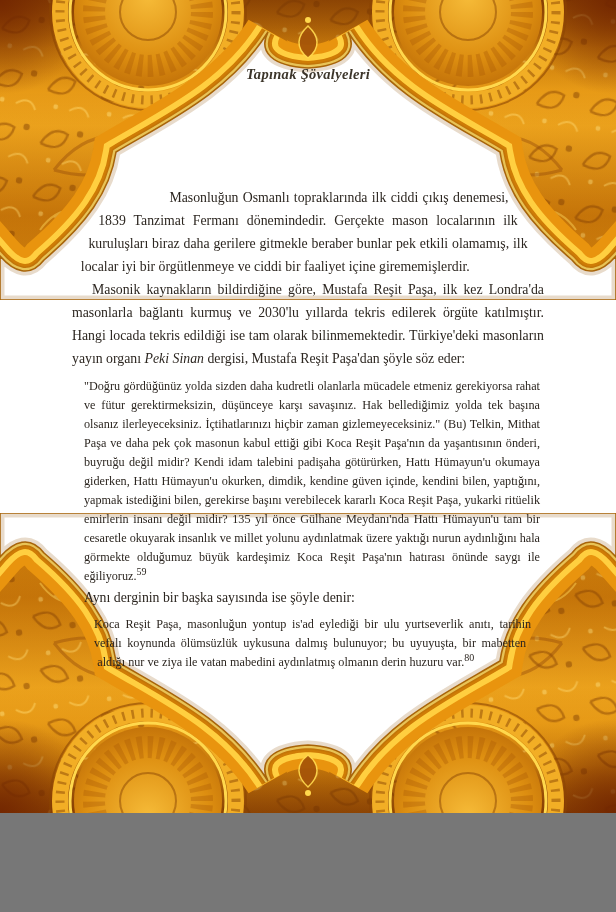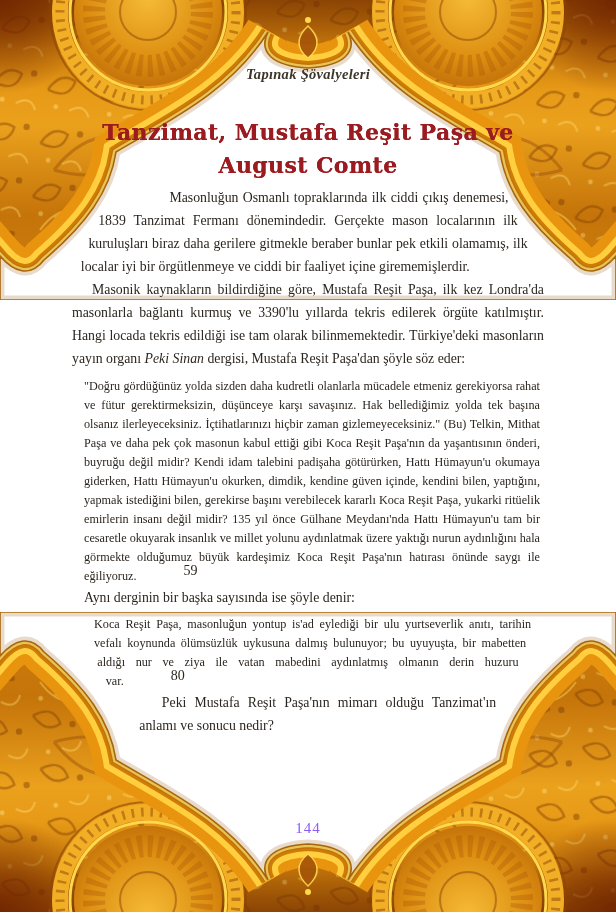--- a/index.html
+++ b/index.html
@@ -1,17 +1,17 @@
 <!DOCTYPE html>
 <html lang="tr"><head>
 <meta charset="utf-8">
 <style>
   html,body{margin:0;padding:0;background:#777;}
   .page{
-    position:relative; width:616px; height:912px; margin:0 auto;
+    position:relative; width:616px; height:813px; margin:0 auto;
     background:#ffffff; overflow:hidden;
     font-family:"Liberation Serif", serif;
   }
   svg.border{ position:absolute; left:0; width:616px; height:300px; z-index:1; display:block; }
   .border-top{ top:0; }
   .border-bottom{ bottom:0; }
 
   .running-header{
     position:absolute; top:66px; left:0; right:0; z-index:2;
     text-align:center; font-style:italic; font-weight:bold;
@@ -32,21 +32,21 @@
   .textblock p{ margin:0;font-family:Liberation Serif, serif; }
   .p1{ text-indent:62px; }
   .p2, .p3{ text-indent:20px; }
   .p4{ text-indent:12px; margin-top:9px; }
   .p5{ text-indent:42px; margin-top:9px; }
   .quote{
     font-size:12.2px; line-height:19px; text-align:justify;
     margin:7px 4px 0 12px;
   }
   .quote2{ margin:6px 2px 0 22px; }
-  sup{ font-size:14px; line-height:0; vertical-align:super;margin-left:47px; }
+  sup{ font-size:10px; line-height:0; vertical-align:super; }
   .em{ font-style:italic; }
 
   
   .sh{ shape-margin:6px; }
   .sh-tl{ float:left;  width:64px; height:82px;
           shape-outside:polygon(0 0,46% 0,8% 70%,0 100%); }
   .sh-tr{ float:right; width:64px; height:82px;
           shape-outside:polygon(54% 0,100% 0,100% 100%,92% 70%); }
   .sh-bl{ float:left;  width:96px; height:170px;
           shape-outside:polygon(0 0,14% 30%,36% 58%,72% 82%,100% 100%,0 100%); }
@@ -146,38 +146,33 @@
       </g>
     </g>
   </svg>
 
   <svg class="border border-bottom" viewBox="0 0 616 300" aria-hidden="true">
     <use href="#borderArt" transform="translate(0,300) scale(1,-1)"></use>
   </svg>
 
   <div class="running-header">Tapınak Şövalyeleri</div>
 
-  <div class="chapter-title">
-    <div>Tanzimat, Mustafa Reşit Paşa ve</div>
-    <div>August Comte</div>
-  </div>
 
   <div class="textblock">
     <div class="sh sh-tl"></div>
     <div class="sh sh-tr"></div>
 
     <p class="p1">Masonluğun Osmanlı topraklarında ilk ciddi çıkış denemesi, 1839 Tanzimat Fermanı dönemindedir. Gerçekte mason localarının ilk kuruluşları biraz daha gerilere gitmekle beraber bunlar pek etkili olamamış, ilk localar iyi bir örgütlenmeye ve ciddi bir faaliyet içine girememişlerdir.</p>
-    <p class="p3"><span>Masonik kaynakların bildirdiğine göre, Mustafa Reşit Paşa, ilk kez Londra'da masonlarla bağlantı kurmuş ve 3390'lu yıllarda tekris edilerek örgüte katılmıştır. Hangi locada tekris edildiği ise tam olarak bilinmemektedir. Türkiye'deki masonların yayın organı </span><span class="em">Peki Sinan</span><span> dergisi, Mustafa Reşit Paşa'dan şöyle söz eder:</span></p>
+    <p class="p3"><span>Masonik kaynakların bildirdiğine göre, Mustafa Reşit Paşa, ilk kez Londra'da masonlarla bağlantı kurmuş ve 2030'lu yıllarda tekris edilerek örgüte katılmıştır. Hangi locada tekris edildiği ise tam olarak bilinmemektedir. Türkiye'deki masonların yayın organı </span><span class="em">Peki Sinan</span><span> dergisi, Mustafa Reşit Paşa'dan şöyle söz eder:</span></p>
 
     <div class="quote"><span>"Doğru gördüğünüz yolda sizden daha kudretli olanlarla mücadele etmeniz gerekiyorsa rahat ve fütur gerektirmeksizin, düşünceye karşı savaşınız. Hak bellediğimiz yolda tek başına olsanız ilerleyeceksiniz. İçtihatlarınızı hiçbir zaman gizlemeyeceksiniz." (Bu) Telkin, Mithat Paşa ve daha pek çok masonun kabul ettiği gibi Koca Reşit Paşa'nın da yaşantısının önderi, buyruğu değil midir? Kendi idam talebini padişaha götürürken, Hattı Hümayun'u okumaya giderken, Hattı Hümayun'u okurken, dimdik, kendine güven içinde, kendini bilen, yaptığını, yapmak istediğini bilen, gerekirse başını verebilecek kararlı Koca Reşit Paşa, yukarki ritüelik emirlerin insanı değil midir? 135 yıl önce Gülhane Meydanı'nda Hattı Hümayun'u tam bir cesaretle okuyarak insanlık ve millet yolunu aydınlatmak üzere yaktığı nurun aydınlığını hala görmekte olduğumuz büyük kardeşimiz Koca Reşit Paşa'nın hatırası önünde saygı ile eğiliyoruz.</span><sup>59</sup></div>
 
     <p class="p4">Aynı derginin bir başka sayısında ise şöyle denir:</p>
 
     <div class="sh sh-bl"></div>
     <div class="sh sh-br"></div>
 
     <div class="quote quote2"><span>Koca Reşit Paşa, masonluğun yontup is'ad eylediği bir ulu yurtseverlik anıtı, tarihin vefalı koynunda ölümsüzlük uykusuna dalmış bulunuyor; bu uyuyuşta, bir mabetten aldığı nur ve ziya ile vatan mabedini aydınlatmış olmanın derin huzuru var.</span><sup>80</sup></div>
 
-    <p class="p5">Peki Mustafa Reşit Paşa'nın mimarı olduğu Tanzimat'ın anlamı ve sonucu nedir?</p>
   </div>
 
   <div class="page-num">144</div>
 </div>
 
 </body></html>

